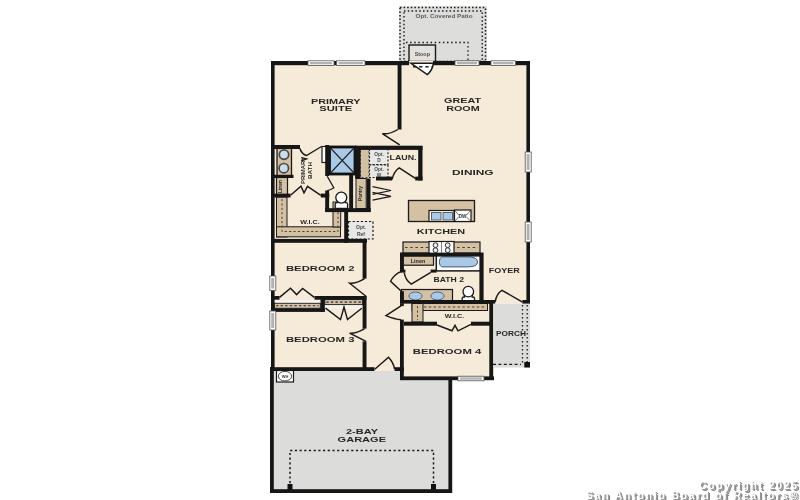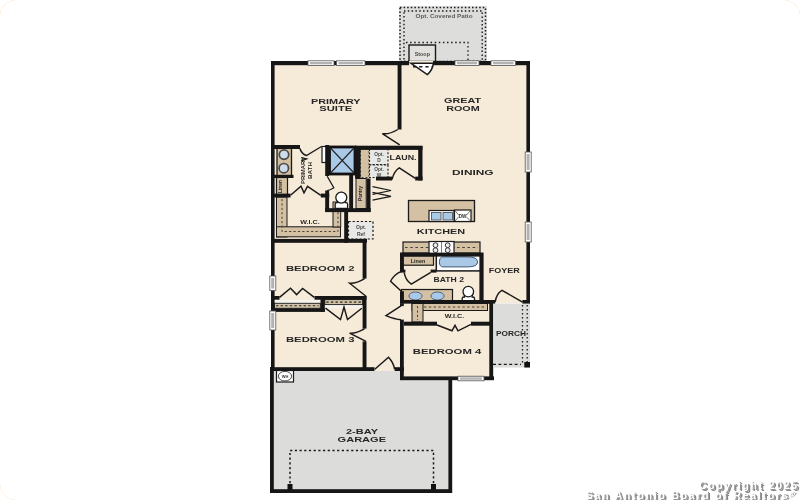--- a/index.html
+++ b/index.html
@@ -1,16 +1,16 @@
 <!DOCTYPE html>
 <html><head>
 <meta charset="utf-8">
 <style>
   html,body{margin:0;padding:0;background:#ffffff;}
-  .page{position:relative;width:800px;height:500px;background:#fdba74;overflow:hidden;transform:translateZ(0);border-radius:16px;}
+  .page{position:relative;width:800px;height:500px;background:#fdba74;overflow:hidden;transform:translateZ(0);}
   text{font-family:"Liberation Sans",sans-serif;}
   .rm{font-weight:bold;fill:#262626;font-size:7.5px;}
   .md{font-weight:bold;fill:#262626;font-size:7.2px;}
 </style>
 </head>
 <body>
 <div class="page">
 <svg width="800" height="500" viewBox="0 0 800 500">
 
 <rect x="0" y="0" width="800" height="500" fill="#ffffff"></rect>

